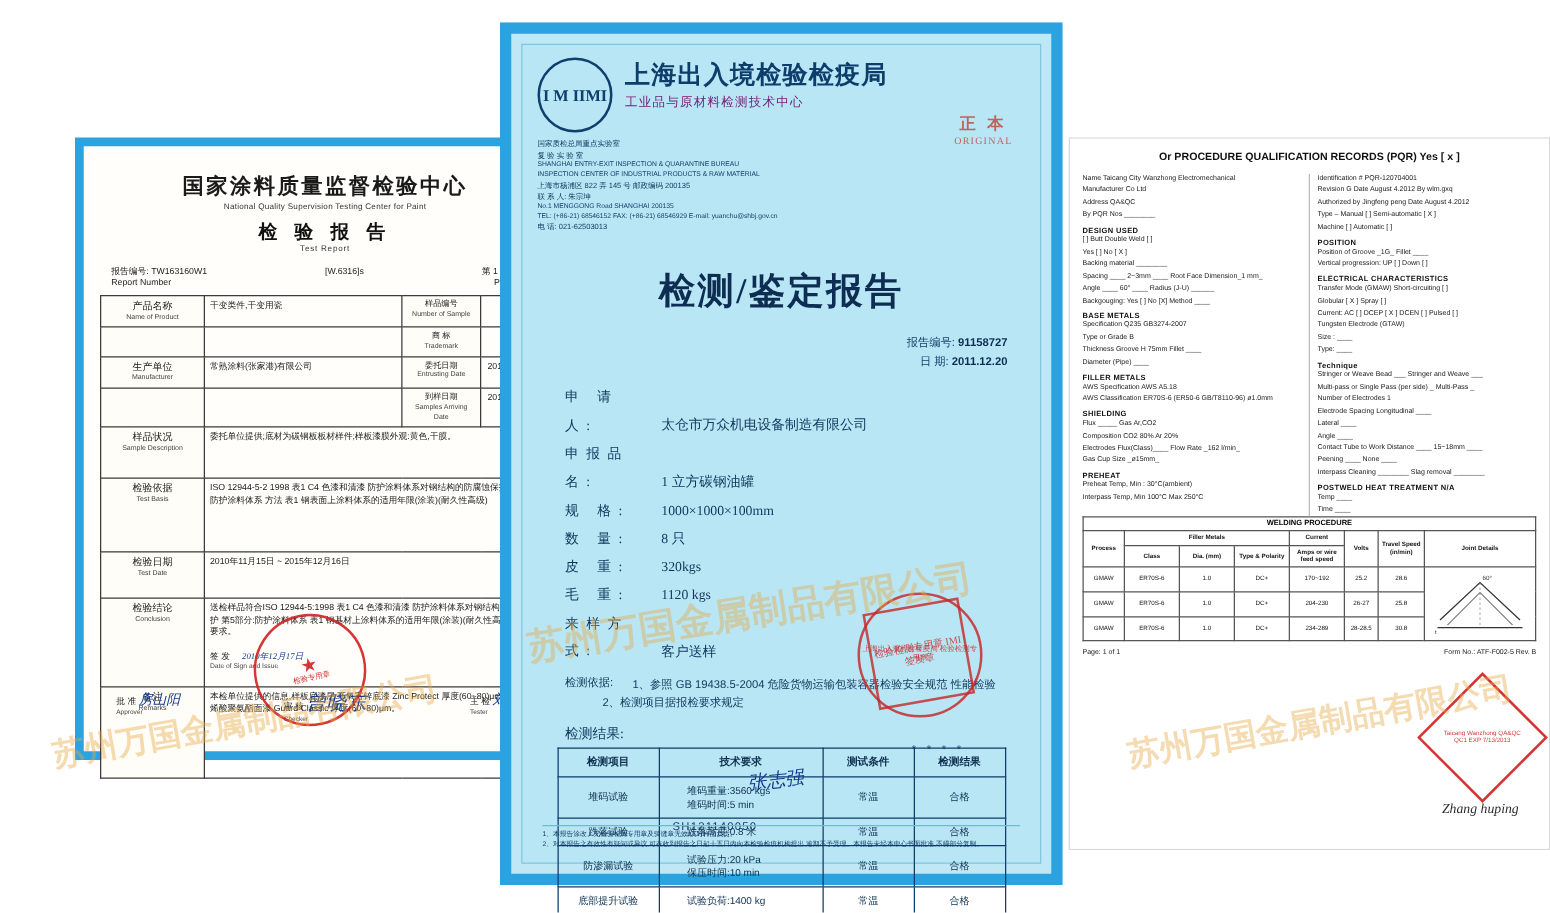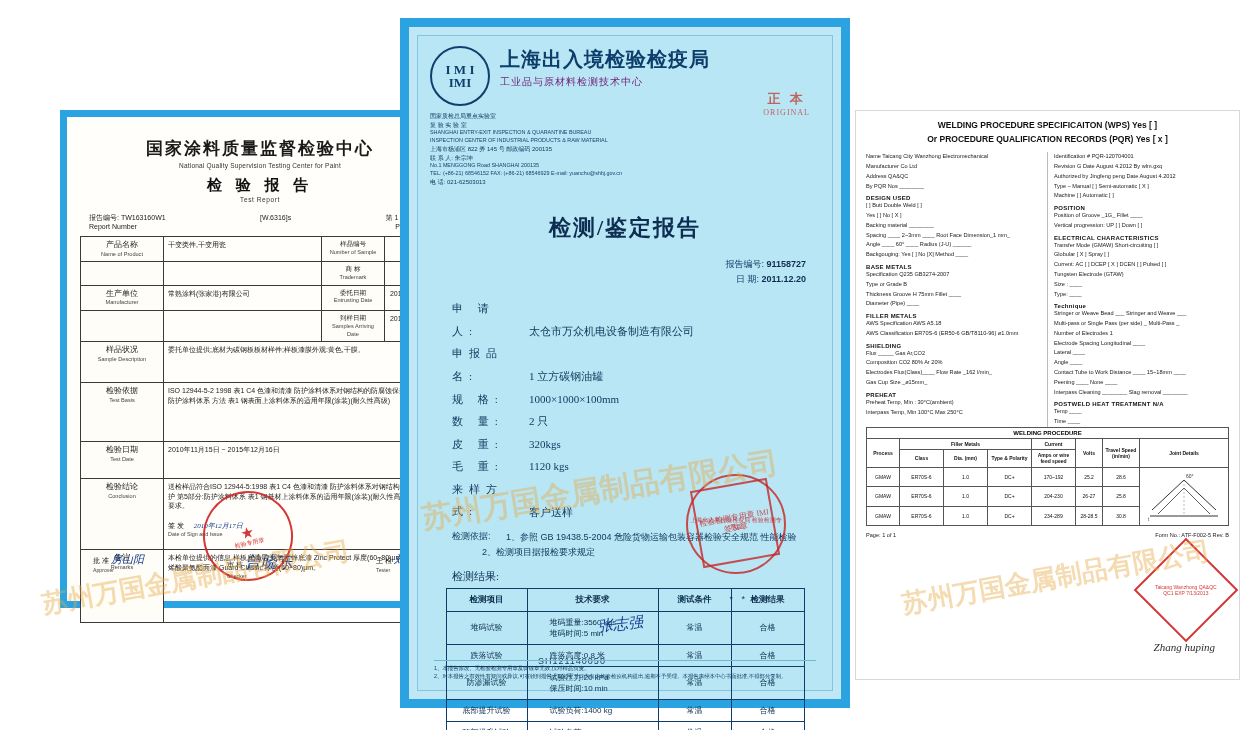--- a/index.html
+++ b/index.html
@@ -43,36 +43,36 @@
 
   
   #cert-center{
     left:400px;top:18px;width:450px;height:690px;
     border:9px solid #2aa3e0;background:#bfe7f5;
   }
   #cert-center .paper{position:absolute;left:8px;top:8px;right:8px;bottom:8px;background:#b9e6f4;border:1px solid #7fc6de;}
   .c-head{display:flex;padding:10px 10px 4px 12px;}
   .imi-logo{
     width:56px;height:56px;border:2px solid #0e3f6e;border-radius:50%;
-    display:flex;flex-direction:column;align-items:center;justify-content:center;
+    display:flex;flex-direction:row;align-items:center;justify-content:center;
     color:#0e3f6e;font-weight:bold;font-size:13px;line-height:1;flex:none;
     font-family:"Liberation Serif", serif;
   }
   .c-headtxt{margin-left:10px;}
   .c-headtxt .cn1{font-family:"Liberation Serif", serif;font-size:20px;font-weight:bold;color:#0d3d6b;letter-spacing:1px;}
   .c-headtxt .cn2{font-family:Liberation Mono, monospace;font-size:10px;color:#701a75;letter-spacing:1px;margin-top:2px;}
   .c-addr{margin:2px 10px 0 12px;font-size:6px;color:#123b63;line-height:1.45;}
   .c-addr .en{font-size:5.4px;color:#14416c;}
   .original{
     position:absolute;right:22px;top:54px;color:#c0392b;text-align:center;
     font-family:"Liberation Serif", serif;opacity:.75;
   }
   .original .cn{font-size:13px;font-weight:bold;letter-spacing:3px;}
   .original .en{font-size:8px;letter-spacing:1px;}
-  .c-title{text-align:center;margin-top:26px;font-family:"Liberation Serif", serif;font-size:22px;font-weight:bold;color:#0d2d52;letter-spacing:2px;}
+  .c-title{text-align:center;margin-top:26px;font-family:"Liberation Serif", serif;font-size:29px;font-weight:bold;color:#0d2d52;letter-spacing:2px;}
   .c-nos{margin:14px 26px 0 0;text-align:right;font-size:9px;color:#14406a;line-height:1.7;}
   .c-nos b{color:#0d2d52;}
   .c-fields{margin:10px 0 0 34px;font-size:11px;color:#10365c;line-height:2.05;}
   .c-fields .k{letter-spacing:6px;display:inline-block;width:74px;font-family:"Liberation Serif", serif;}
   .c-fields .v{font-family:"Liberation Serif", serif;}
   .c-basis{margin:6px 0 0 34px;font-size:9px;color:#10365c;line-height:1.7;width:380px;}
   .c-result{margin:8px 0 4px 34px;font-size:11px;color:#10365c;font-family:"Liberation Serif", serif;}
   table.c-tbl{width:356px;margin:2px auto 0 auto;border-collapse:collapse;table-layout:fixed;}
   table.c-tbl th,table.c-tbl td{border:1px solid #0d3d6b;font-size:8px;color:#0d3050;padding:5px 3px;text-align:center;}
   table.c-tbl th{font-weight:bold;font-size:8.5px;}
@@ -325,21 +325,21 @@
         <div>
           <span class="k">申报品名:</span>
           <span class="v">1 立方碳钢油罐</span>
         </div>
         <div>
           <span class="k">规    格:</span>
           <span class="v">1000×1000×100mm</span>
         </div>
         <div>
           <span class="k">数    量:</span>
-          <span class="v">2 只</span>
+          <span class="v">8 只</span>
         </div>
         <div>
           <span class="k">皮    重:</span>
           <span class="v">320kgs</span>
         </div>
         <div>
           <span class="k">毛    重:</span>
           <span class="v">1120 kgs</span>
         </div>
         <div>
@@ -415,21 +415,20 @@
         <div>1、本报告涂改、无检验检测专用章及骑缝章无效,仅对样品负责。</div>
         <div>2、对本报告之有效性有疑问或异议,可在收到报告之日起十五日内向本检验检疫机构提出,逾期不予受理。本报告未经本中心书面批准,不得部分复制。</div>
       </div>
     </div>
   </div>
 
   <div class="cert" id="cert-right">
     <div class="paper">
 
       <div class="r-title">
-        <div>WELDING PROCEDURE SPECIFICAITON (WPS)   Yes [  ]</div>
         <div>Or PROCEDURE QUALIFICATION RECORDS (PQR)     Yes [ x ]</div>
       </div>
 
       <div class="r-cols">
         <div class="r-col left">
           <div class="r-line">Name  Taicang City  Wanzhong  Electromechanical</div>
           <div class="r-line">Manufacturer Co Ltd</div>
           <div class="r-line">Address    QA&amp;QC</div>
           <div class="r-line">By PQR Nos  ________</div>
           <div class="r-h">DESIGN USED</div>

